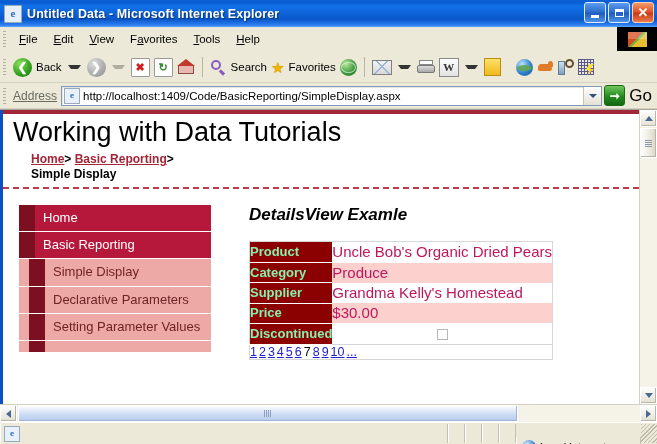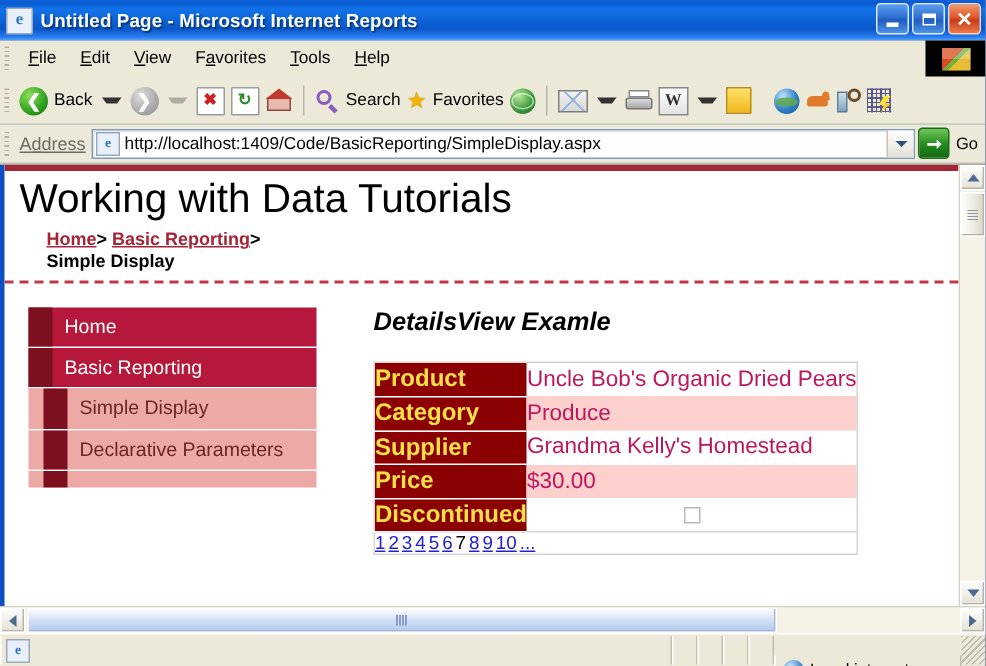--- a/index.html
+++ b/index.html
@@ -157,21 +157,21 @@
     border-left:1px solid #c8c4b4;display:flex;align-items:center;justify-content:center;
   }
   .addr-drop .c{width:0;height:0;border-left:4px solid transparent;border-right:4px solid transparent;border-top:4px solid #30507a;}
   .go-btn{display:flex;align-items:center;padding-right:5px;white-space:nowrap;}
   .go-ico{
     width:19px;height:19px;background:linear-gradient(#6fc75c,#238a1e 55%,#146812);
     border-radius:3px;display:flex;align-items:center;justify-content:center;flex:0 0 19px;
     border:1px solid #1d6b18;
   }
   .go-ico .a{color:#fff;font-size:12px;line-height:1;font-weight:bold;}
-  .go-btn .lbl{font-size:11px;margin-left:4px;}
+  .go-btn .lbl{font-size:17px;margin-left:4px;}
 
   
   .viewport{
     flex:1 1 auto;display:flex;position:relative;background:#fff;
     border-top:1px solid #a8a49a;
     overflow:hidden;
   }
   .page{
     flex:1 1 auto;position:relative;background:#fff;overflow:hidden;
     border-left:3px solid #0c4fc4;
@@ -225,21 +225,21 @@
   
   .main{flex:1 1 auto;padding-left:38px;padding-right:16px;}
   .main h2{
     margin:0 0 16px 0;font-size:17px;font-weight:bold;color:#000;
     font-family:"Liberation Sans",sans-serif;
     font-style:italic;
   }
   table.dv{border-collapse:collapse;font-size:12.5px;border:1px solid #d6d6d6;}
   table.dv td{padding:0;vertical-align:middle;}
   td.fld{
-    background:#8b0000;color:#fde047;font-weight:bold;font-size:16px;
+    background:#8b0000;color:#86efac;font-weight:bold;font-size:13px;
     padding:1px 6px 2px 4px;white-space:nowrap;border-bottom:1px solid #fff;
     line-height:1.35;
   }
   td.val{
     padding:1px 4px 2px 4px;white-space:nowrap;font-size:15px;color:#be185d;
     line-height:1.35;
   }
   tr.alt td.val{background:#fcd0cd;}
   tr.chk td.val{text-align:center;}
   .cbx{
@@ -327,21 +327,21 @@
 </style>
 </head>
 <body>
 
 <div class="win">
 
   <div class="titlebar">
     <div class="title-icon">
         <span class="e">e</span>
       </div>
-    <div class="title-text">Untitled Page - Microsoft Internet Reports</div>
+    <div class="title-text">Untitled Data - Microsoft Internet Explorer</div>
     <div class="title-btns">
       <div class="tbtn min">
           <div class="gl-min"></div>
         </div>
       <div class="tbtn max">
           <div class="gl-max"></div>
         </div>
       <div class="tbtn close">
           <span class="gl-x">✕</span>
         </div>
@@ -467,20 +467,21 @@
           </div>
         </div>
 
         <div class="body-area">
 
           <div class="nav">
             <div class="nav-l1"><span>Home</span></div>
             <div class="nav-l1"><span>Basic Reporting</span></div>
             <div class="nav-l2"><span>Simple Display</span></div>
             <div class="nav-l2"><span>Declarative Parameters</span></div>
+            <div class="nav-l2"><span>Setting Parameter Values</span></div>
             <div class="nav-stub"></div>
           </div>
 
           <div class="main">
             <h2>DetailsView Examle</h2>
 
             <table class="dv">
               <tbody>
                   <tr>
                 <td class="fld">Product</td>

